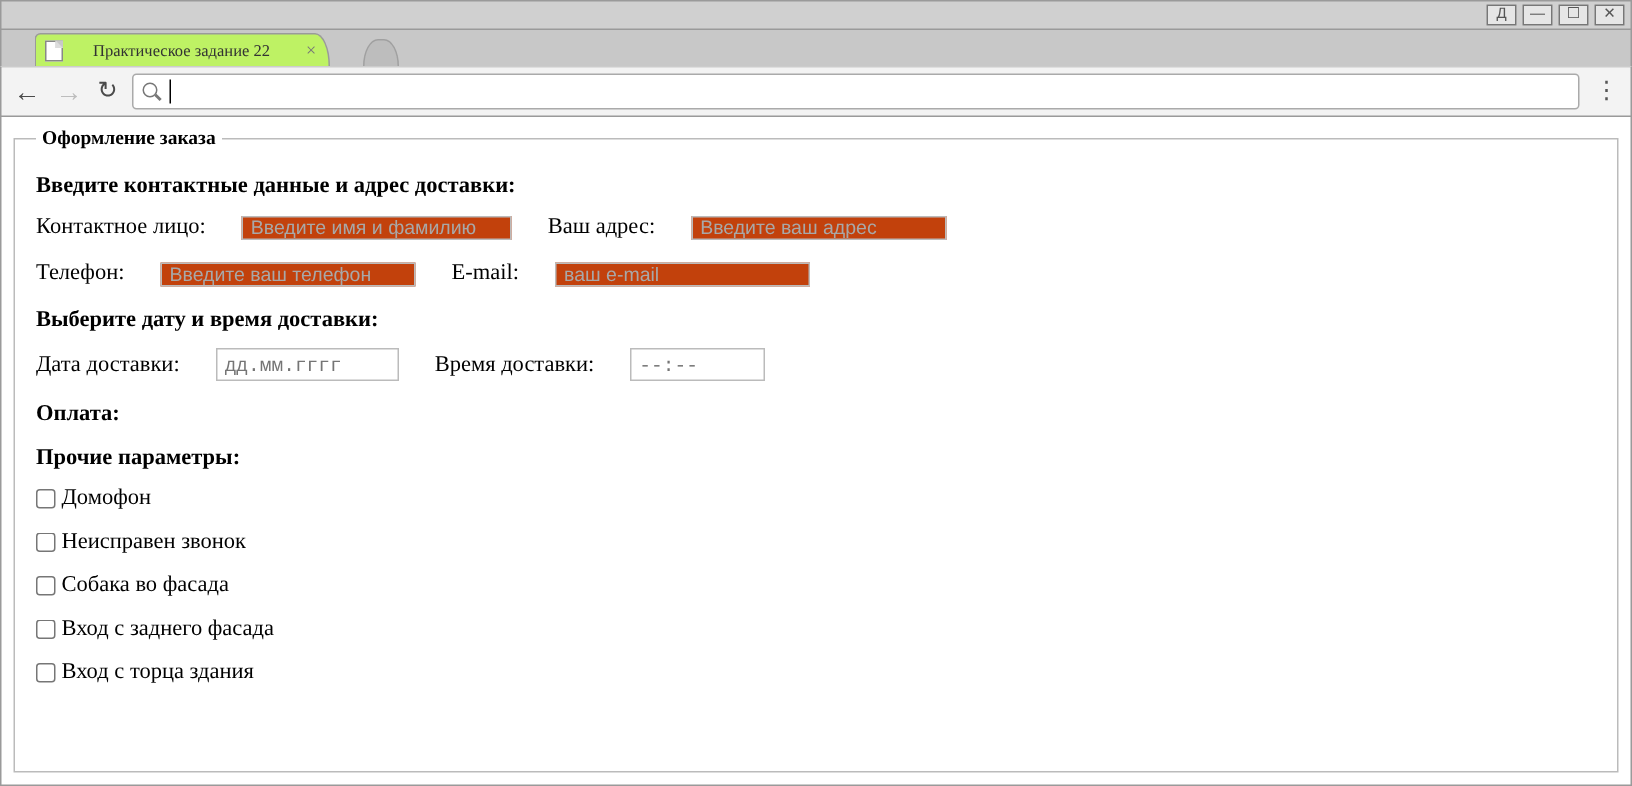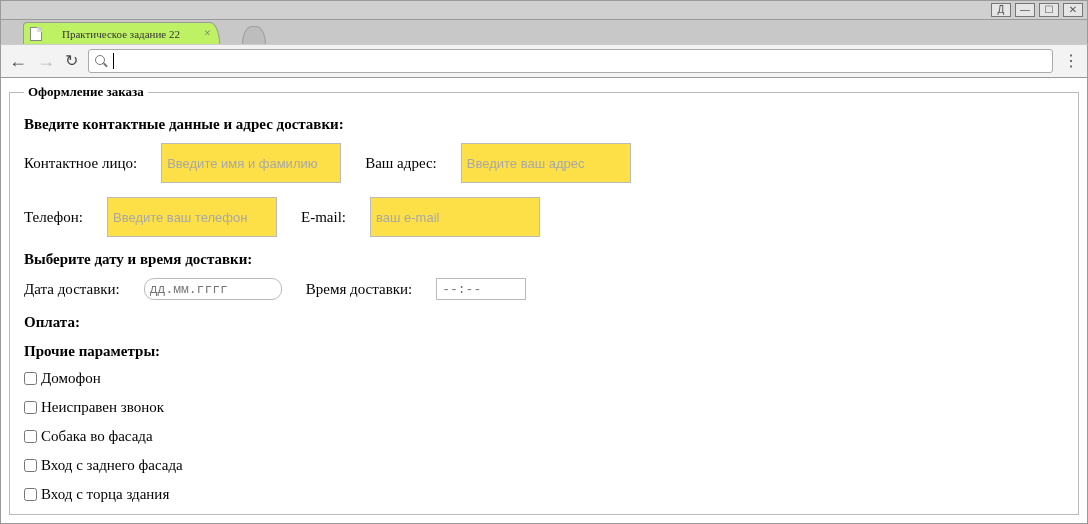--- a/index.html
+++ b/index.html
@@ -178,26 +178,26 @@
   .section-title.first { margin-top: 6px; }
   .row {
     display: flex; flex-wrap: wrap;
     align-items: center;
     gap: 24px;
     margin-bottom: 14px;
   }
   label.inline { white-space: nowrap; }
   input.text {
     border: 1px solid #bbb;
-    height: 40px;
+    height: 16px;
     padding: 0 5px;
     font-family: Arial, sans-serif;
     font-size: 13px;
     color: #000;
-    background: #fde047;
+    background: #c2410c;
   }
   input.text::placeholder { color: #a8a8a8; }
   input.date, input.time {
     border: 1px solid #bbb;
     height: 22px;
     padding: 0 5px;
     font-family: "Courier New", monospace;
     font-size: 13px;
     background: #fff;
   }
@@ -266,21 +266,21 @@
       <label class="inline">Телефон:</label>
       <input class="text" style="width: 170px;" type="text" placeholder="Введите ваш телефон">
       <label class="inline">E-mail:</label>
       <input class="text" style="width: 170px;" type="text" placeholder="ваш e-mail">
     </div>
 
     <div class="section-title">Выберите дату и время доставки:</div>
 
     <div class="row">
       <label class="inline">Дата доставки:</label>
-      <input class="date" style="width: 138px; border-radius: 10px;" type="text" placeholder="дд.мм.гггг">
+      <input class="date" style="width: 122px;" type="text" placeholder="дд.мм.гггг">
       <label class="inline">Время доставки:</label>
       <input class="time" style="width: 90px;" type="text" placeholder="--:--">
     </div>
 
     <div class="section-title">Оплата:</div>
 
 
     <div class="section-title">Прочие параметры:</div>
 
     <div class="checks">

